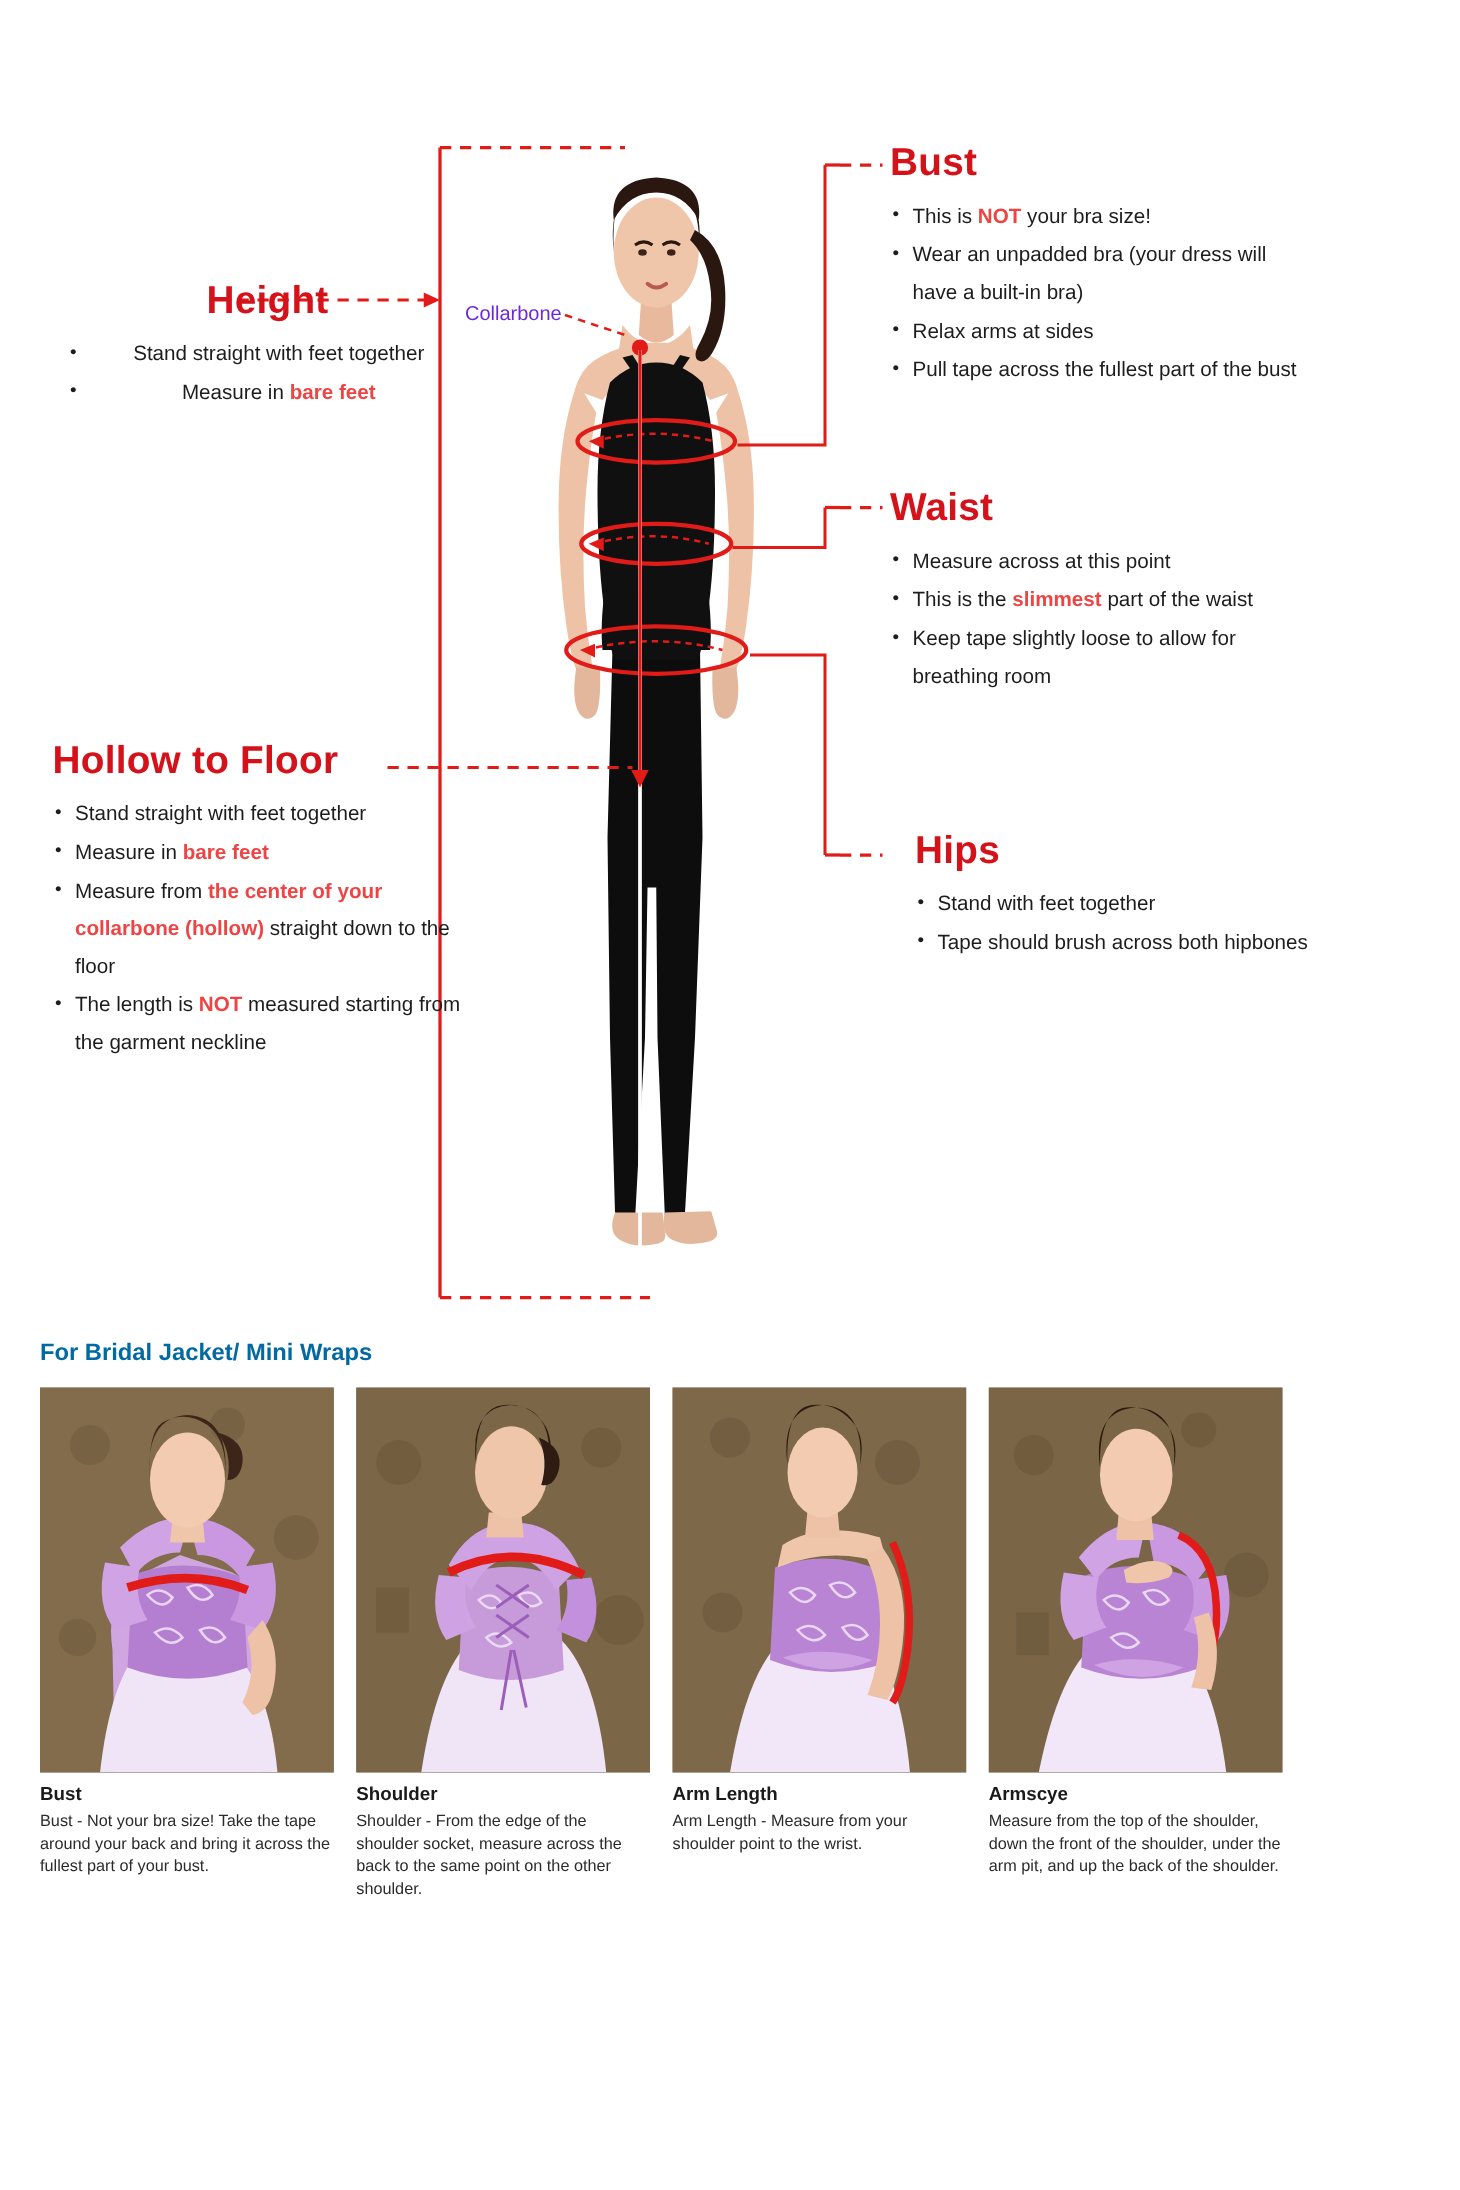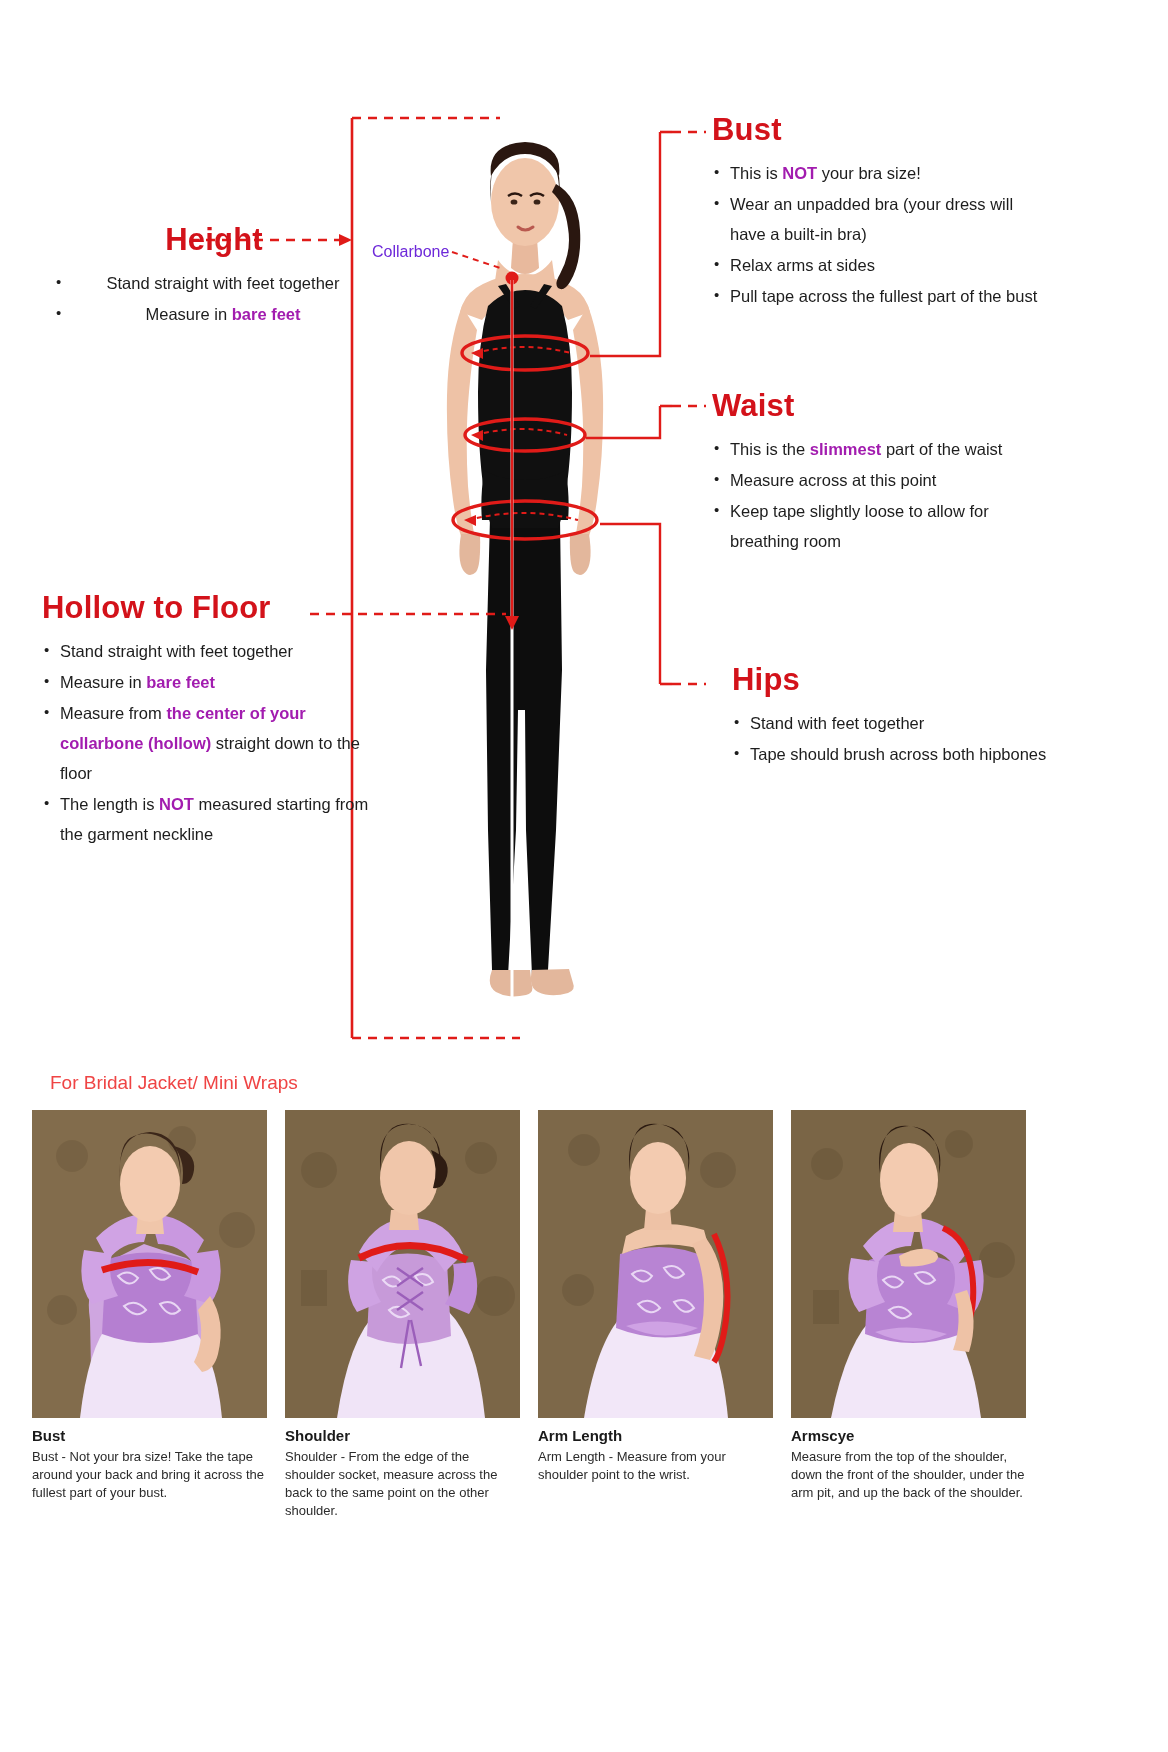--- a/index.html
+++ b/index.html
@@ -43,21 +43,21 @@
     margin-bottom: 1px;
   }
   .bullets li::before {
     content: "•";
     position: absolute;
     left: 2px;
     top: -1px;
     font-size: 15px;
     color: #1d1d1d;
   }
-  .hl { color: #a21caf; font-weight: bold; }
+  .hl { color: #ef4444; font-weight: bold; }
 
   
   .block { position: absolute; }
   #blk-height   { left: 54px;  top: 222px;  width: 320px; text-align: center; }
   #blk-hollow   { left: 42px;  top: 590px;  width: 340px; }
   #blk-bust     { left: 712px; top: 112px;  width: 330px; }
   #blk-waist    { left: 712px; top: 388px;  width: 330px; }
   #blk-hips     { left: 712px; top: 662px;  width: 330px; margin-left: 20px; }
 
   
@@ -79,24 +79,24 @@
     position: absolute;
     left: 372px; top: 243px;
     font-size: 16px;
     color: #6d28d9;
     white-space: nowrap;
   }
 
   
   .bridal-title {
     position: absolute;
-    left: 50px; top: 1072px;
+    left: 32px; top: 1072px;
     font-size: 19px;
-    font-weight: normal;
-    color: #ef4444;
+    font-weight: bold;
+    color: #0369a1;
   }
   .cards {
     position: absolute;
     left: 32px; top: 1110px;
     width: 1104px;
     display: flex;
     gap: 18px;
   }
   .card { width: 235px; }
   .card-img {
@@ -240,22 +240,22 @@
       <li>This is <span class="hl">NOT</span> your bra size!</li>
       <li>Wear an unpadded bra (your dress will have a built-in bra)</li>
       <li>Relax arms at sides</li>
       <li>Pull tape across the fullest part of the bust</li>
     </ul>
   </div>
 
   <div class="block" id="blk-waist">
     <div class="head">Waist</div>
     <ul class="bullets">
+      <li>Measure across at this point</li>
       <li>This is the <span class="hl">slimmest</span> part of the waist</li>
-      <li>Measure across at this point</li>
       <li>Keep tape slightly loose to allow for breathing room</li>
     </ul>
   </div>
 
   <div class="block" id="blk-hips">
     <div class="head">Hips</div>
     <ul class="bullets">
       <li>Stand with feet together</li>
       <li>Tape should brush across both hipbones</li>
     </ul>

